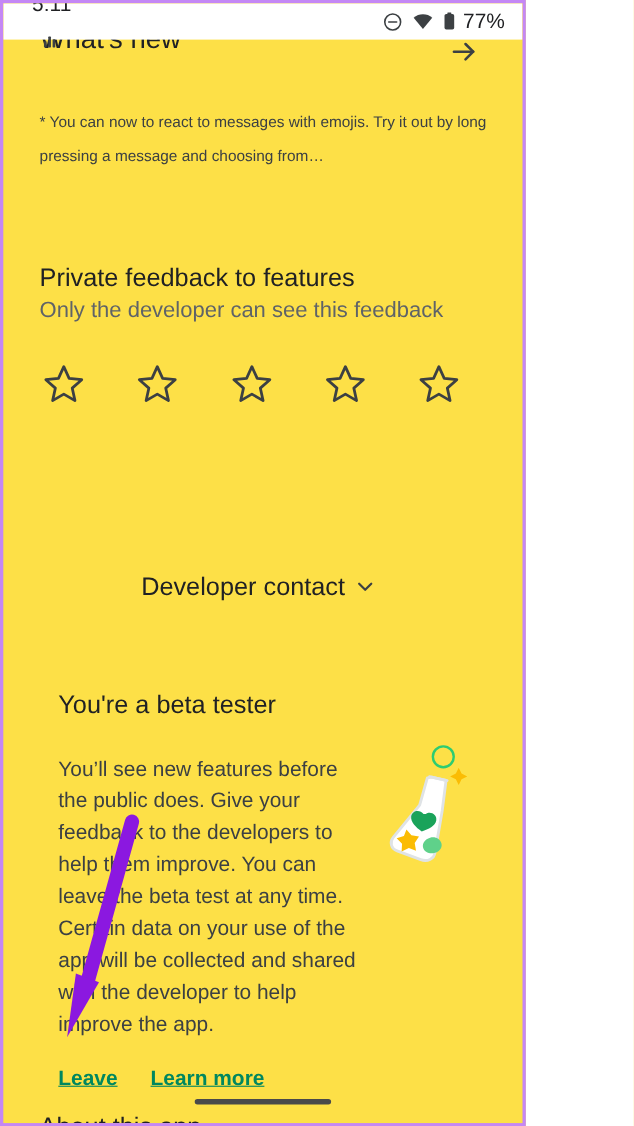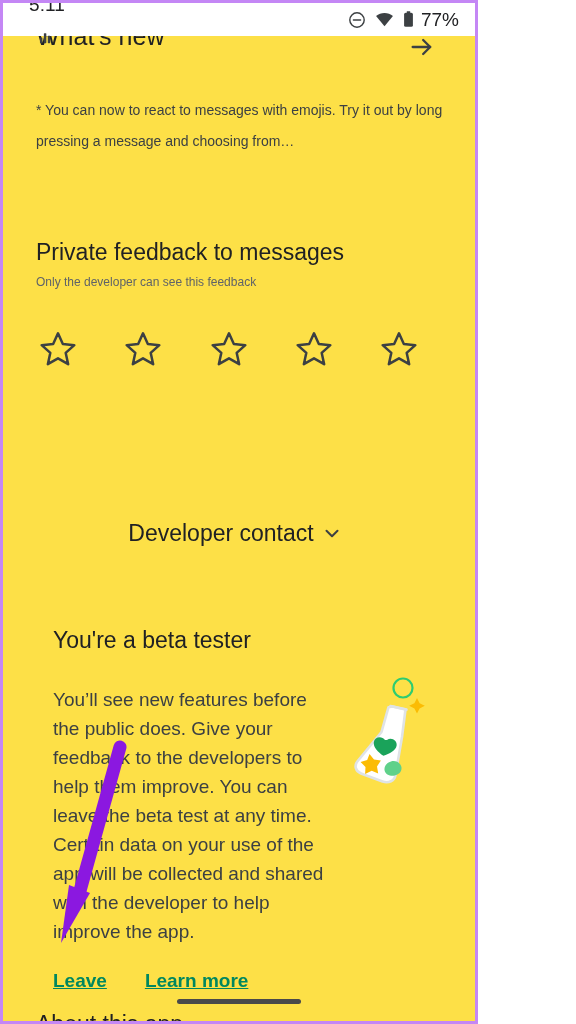--- a/index.html
+++ b/index.html
@@ -122,21 +122,21 @@
     right: 33px;
   }
   .h-big {
     font-size: 23px;
     font-weight: 400;
     color: #202124;
     line-height: 30px;
     margin: 0;
   }
   .h-sub {
-    font-size: 12px;
+    font-size: 20px;
     color: #5f6368;
     line-height: 22px;
     margin-top: 4px;
   }
   .stars {
     display: flex;
     justify-content: space-between;
     margin-top: 34px;
     padding-right: 21px;
   }
@@ -209,21 +209,21 @@
   .beta-art {
     flex: 0 0 auto;
     width: 110px;
     margin-left: 6px;
     margin-top: -14px;
   }
   .beta-links {
     margin-top: 22px;
     display: flex;
     align-items: center;
-    gap: 38px;
+    gap: 30px;
   }
 
   
   .about-clip {
     position: absolute;
     left: 33px;
     top: 1006px;
     font-size: 23px;
     color: #202124;
     line-height: 30px;
@@ -277,21 +277,21 @@
             <line x1="4" y1="12" x2="19" y2="12"></line>
             <polyline points="13,6 19,12 13,18"></polyline>
           </svg>
         </div>
       </div>
     </div>
 
     <div class="whatsnew-body">* You can now to react to messages with emojis. Try it out by long pressing a message and choosing from…</div>
 
     <div class="section-feedback">
-      <div class="h-big">Private feedback to messages</div>
+      <div class="h-big">Private feedback to features</div>
       <div class="h-sub">Only the developer can see this feedback</div>
 
       <div class="stars">
         <div class="star-btn">
           <svg class="ico" width="40" height="40" viewBox="0 0 24 24" fill="none" stroke="#3c4043" stroke-width="1.5" stroke-linejoin="round">
             <polygon points="12,2.6 14.9,9 21.8,9.7 16.6,14.3 18.1,21.1 12,17.6 5.9,21.1 7.4,14.3 2.2,9.7 9.1,9"></polygon>
           </svg>
         </div>
         <div class="star-btn">
           <svg class="ico" width="40" height="40" viewBox="0 0 24 24" fill="none" stroke="#3c4043" stroke-width="1.5" stroke-linejoin="round">

